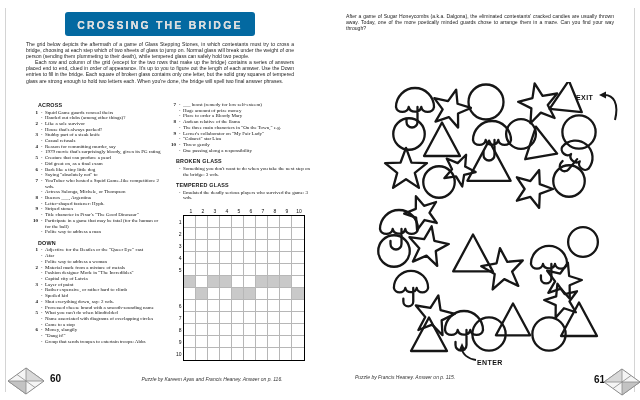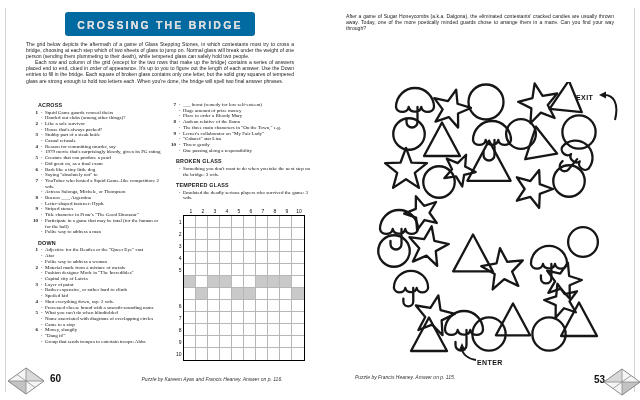--- a/index.html
+++ b/index.html
@@ -535,21 +535,21 @@
     <g fill="none" stroke="#161616" stroke-width="1.8">
       <path d="M 133,278 C 125,277 119,272 119,266"></path>
       <polygon points="119,261 115.5,269 122.5,268.5" fill="#161616" stroke="none"></polygon>
     </g>
   </svg>
   <div class="mazelabel" id="enterlabel">ENTER</div>
   <div class="caption capright">Puzzle by Francis Heaney. Answer on p. 115.</div>
 </div>
 
 <div class="pnum" id="pnum-left">60</div>
-<div class="pnum" id="pnum-right">53</div>
+<div class="pnum" id="pnum-right">61</div>
 
 <svg class="corner-icon" id="icon-left" width="40" height="30" viewBox="0 0 40 30">
   <polygon points="20,2 38,15 20,28 2,15" fill="#f5f5f5" stroke="#8a8a8a" stroke-width="1"></polygon>
   <polygon points="20,2 38,15 20,15" fill="#d9d9d9" stroke="#8a8a8a" stroke-width="0.8"></polygon>
   <polygon points="2,15 20,15 20,28" fill="#c3c3c3" stroke="#8a8a8a" stroke-width="0.8"></polygon>
   <line x1="11" y1="8.5" x2="29" y2="21.5" stroke="#8a8a8a" stroke-width="0.8"></line>
 </svg>
 <svg class="corner-icon" id="icon-right" width="40" height="30" viewBox="0 0 40 30">
   <polygon points="20,2 38,15 20,28 2,15" fill="#f5f5f5" stroke="#8a8a8a" stroke-width="1"></polygon>
   <polygon points="20,2 38,15 20,15" fill="#d9d9d9" stroke="#8a8a8a" stroke-width="0.8"></polygon>

